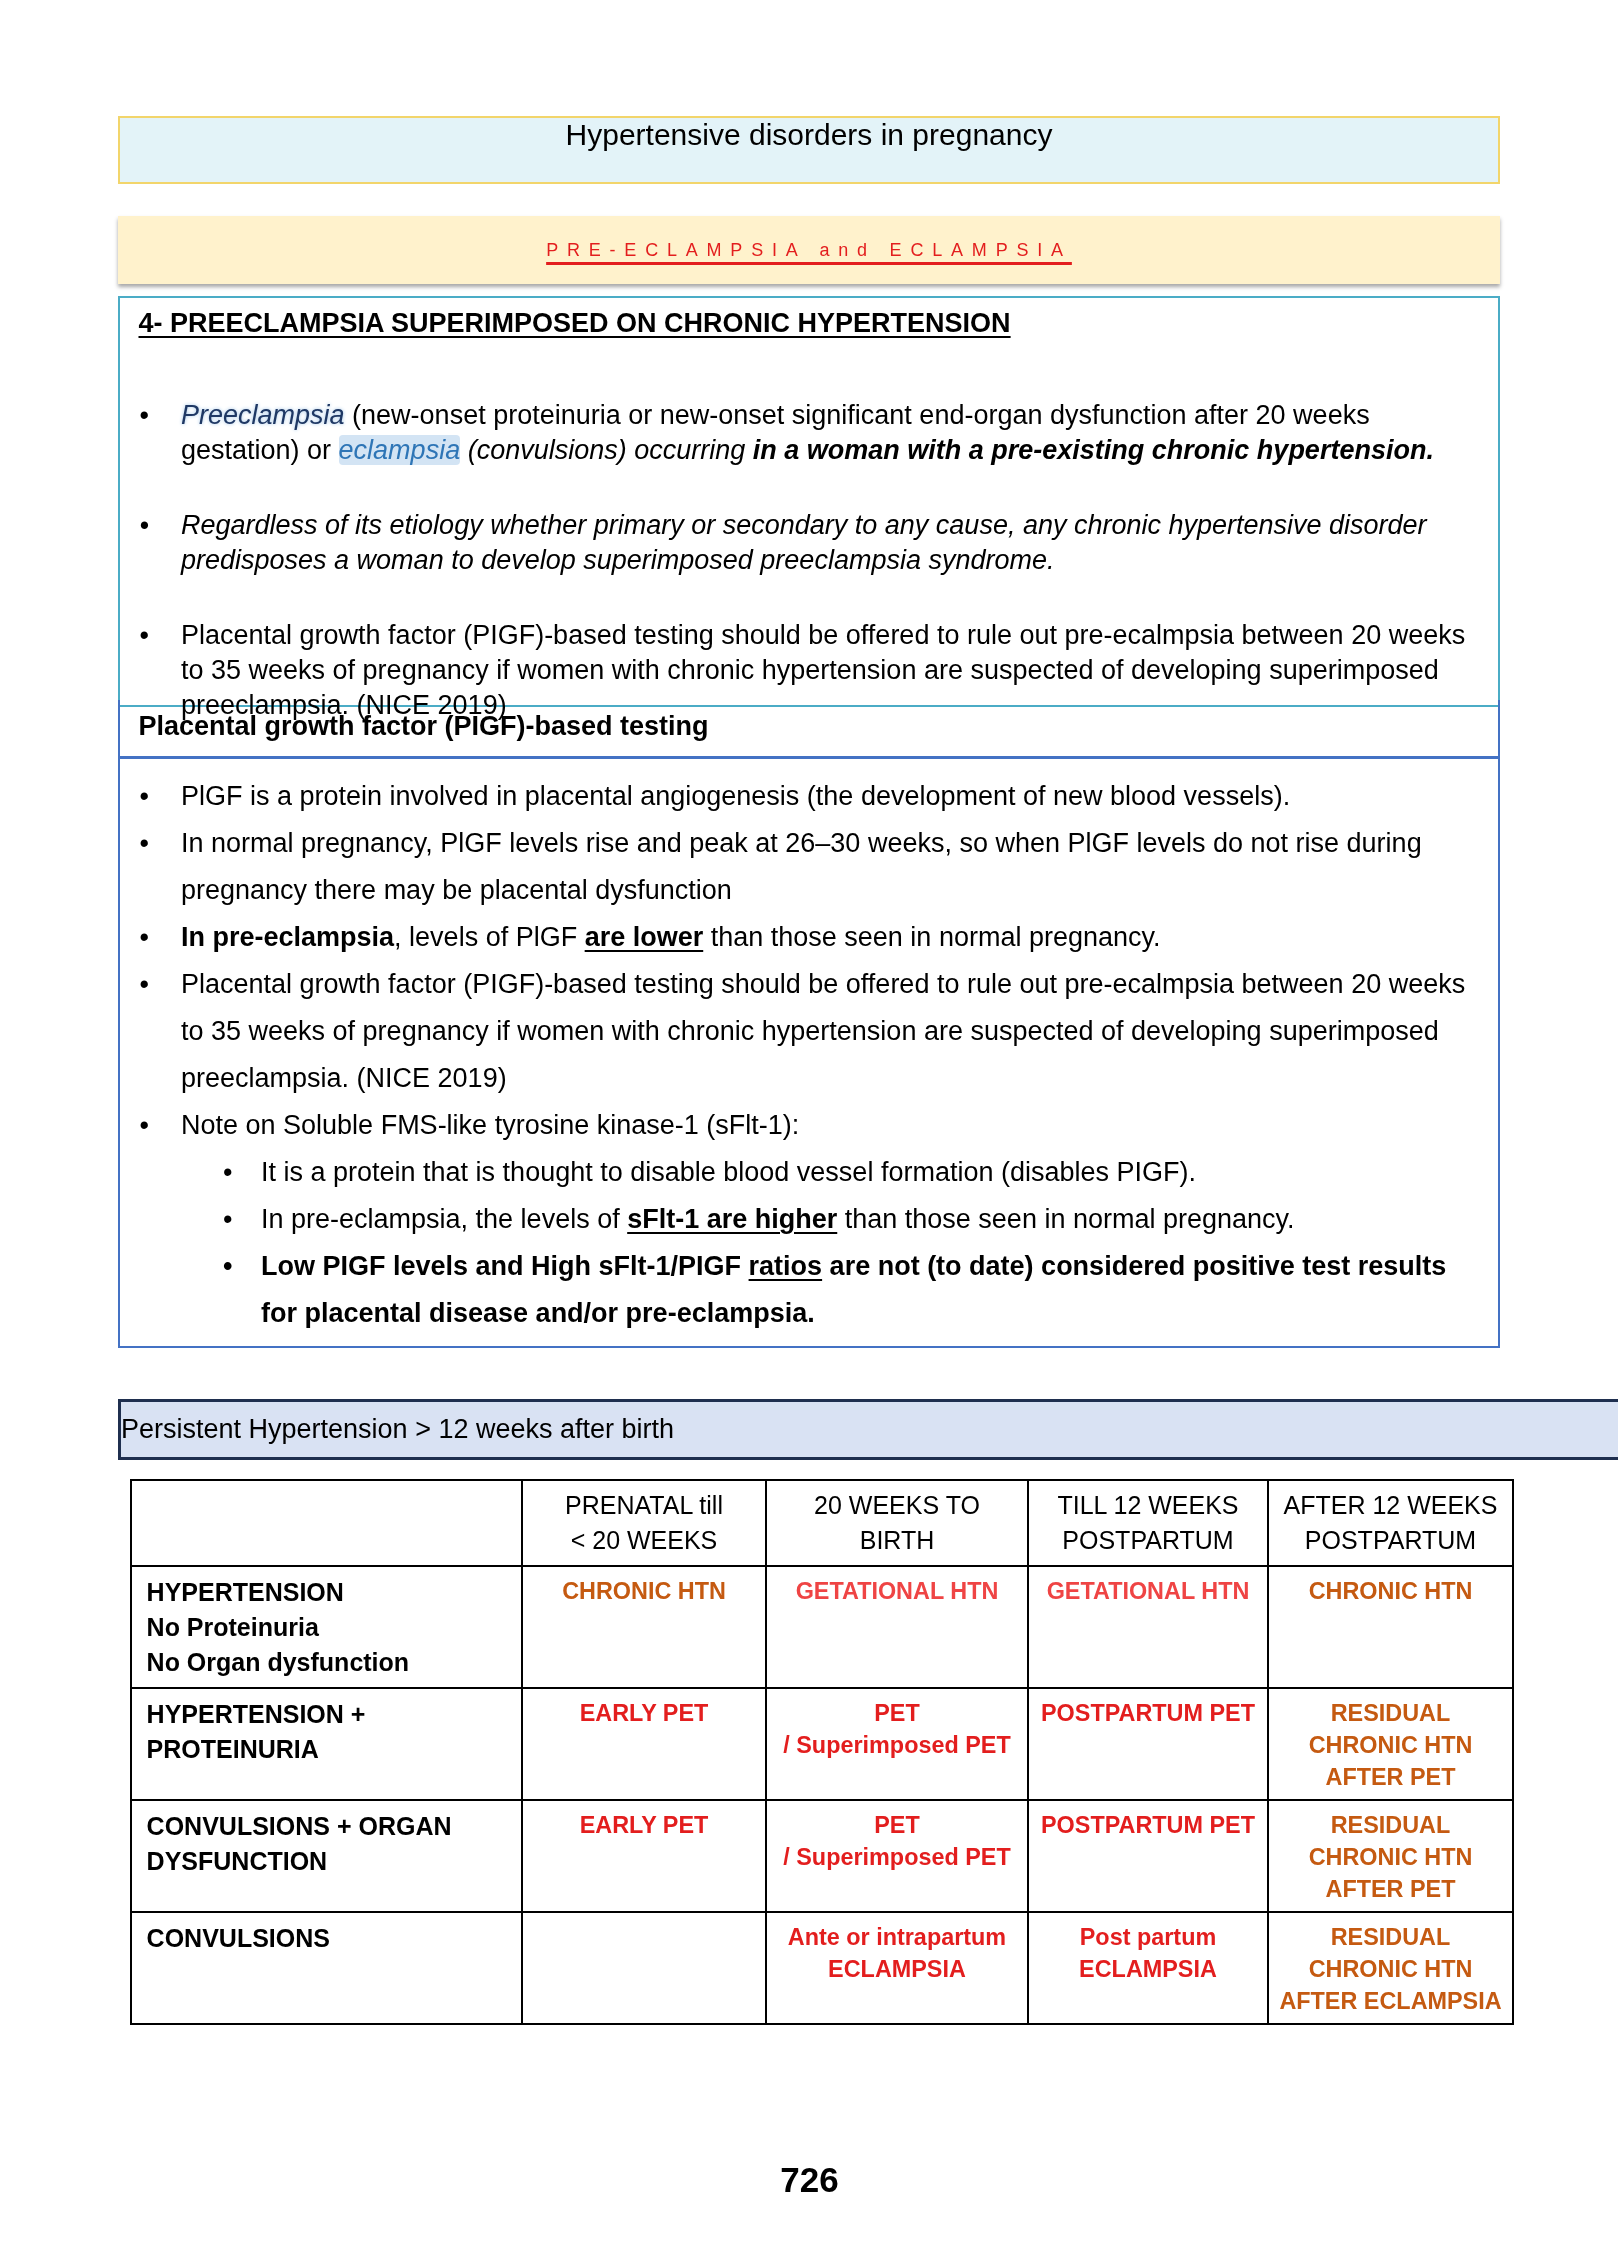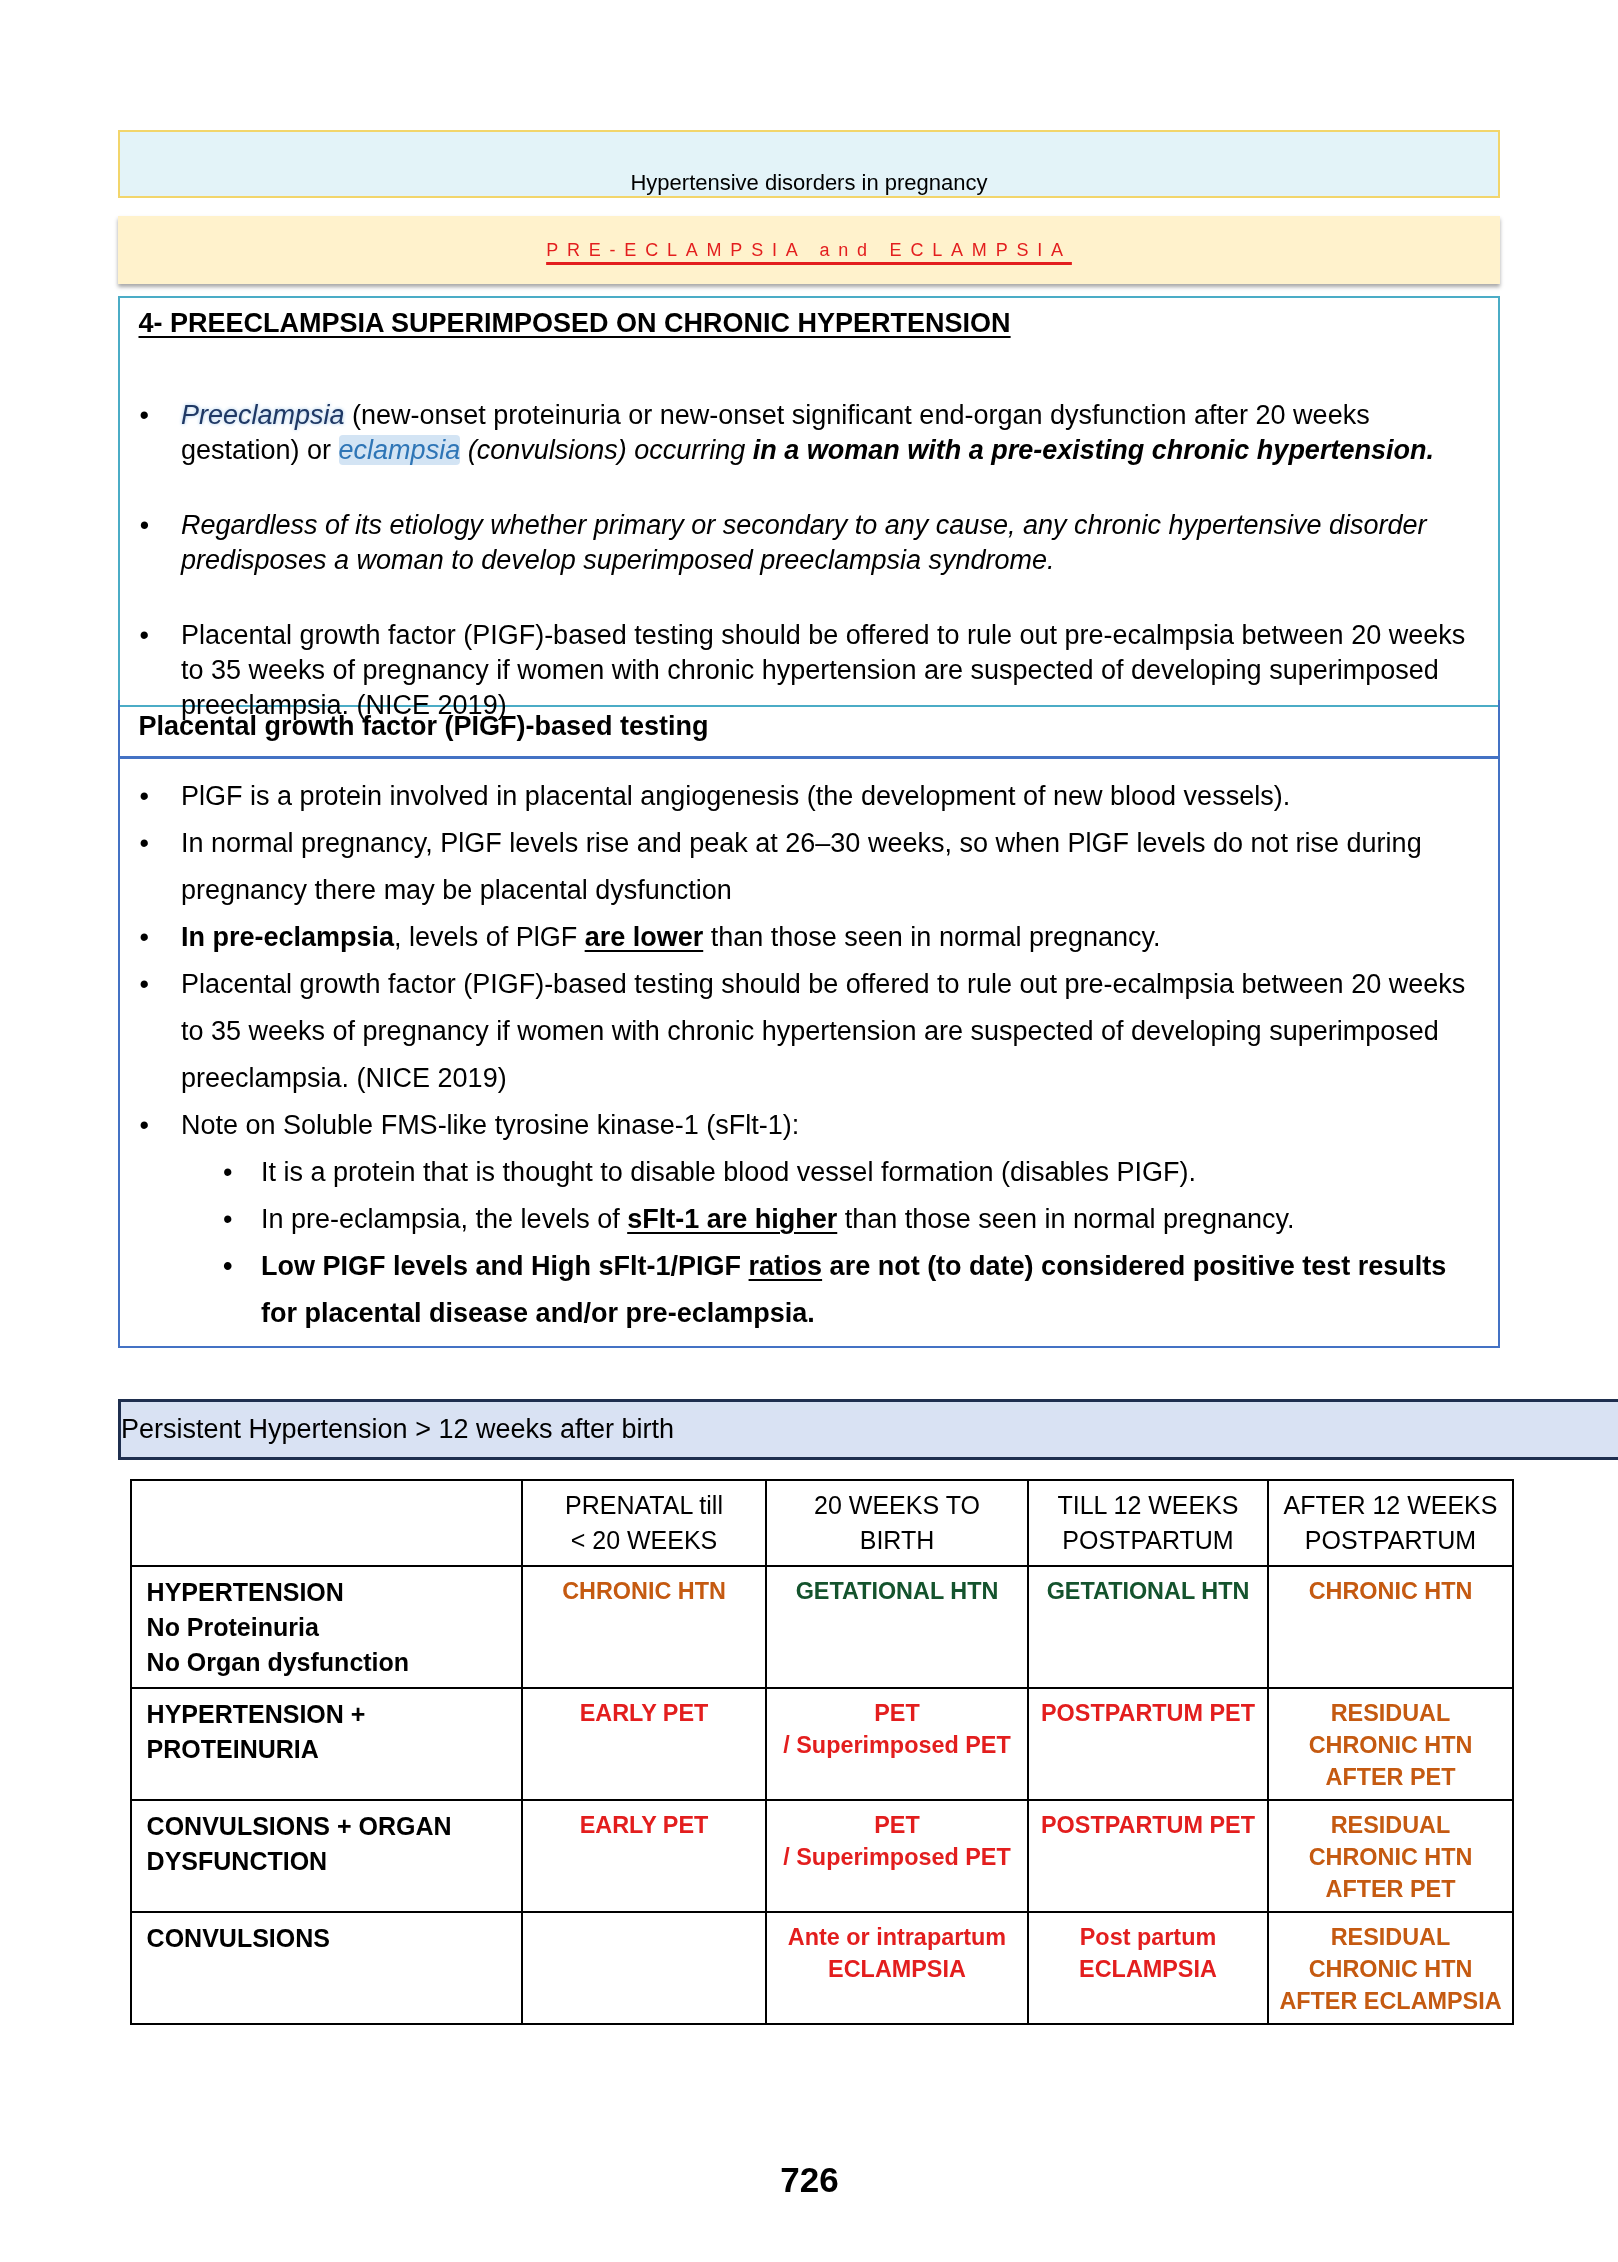--- a/index.html
+++ b/index.html
@@ -1,24 +1,24 @@
 <!DOCTYPE html>
 <html><head>
 <meta charset="utf-8">
 <style>
   html, body { margin:0; padding:0; background:#ffffff; }
   body { width:1619px; height:2263px; position:relative; overflow:hidden;
          font-family:"Liberation Sans", "DejaVu Sans", sans-serif; color:#000; }
   .abs { position:absolute; box-sizing:border-box; }
 
   
-  #title-box { left:118px; top:130px; width:1382px; height:68px;
+  #title-box { left:118px; top:116px; width:1382px; height:68px;
     background:#E3F3F8; border:2px solid #F2D56B;
-    display:flex; align-items:flex-end; justify-content:center;
-    font-size:22px; }
+    display:flex; align-items:flex-start; justify-content:center;
+    font-size:30px; }
 
   
   #banner { left:118px; top:216px; width:1382px; height:68px;
     background:#FFF2CC; box-shadow:0 2.9px 3.9px rgba(0,0,0,0.35);
     display:flex; align-items:center; justify-content:center; }
   #banner span { color:#E31E1E; font-size:18px; letter-spacing:8.8px;
     text-decoration:underline; text-decoration-thickness:2.9px; text-underline-offset:5.9px; }
 
   
   #sec1 { left:118px; top:296px; width:1382px; height:411px;
@@ -58,21 +58,21 @@
     display:flex; align-items:center; font-size:27px; }
 
   
   #grid { left:130px; top:1479px; width:1382px; height:544px;
     border-collapse:collapse; table-layout:fixed; }
   #grid td { border:2.9px solid #000; vertical-align:top; font-size:25px; padding:0; }
   #grid tr.head td { height:84px; text-align:center; vertical-align:middle; line-height:35px; }
   #grid td.rowhead { font-weight:bold; text-align:left; padding:7.8px 0 0 14.6px; line-height:35px;margin-left:47px; }
   #grid td.cell { text-align:center; font-weight:bold; font-size:23.4px; padding-top:7.8px; line-height:32px; }
   .c-orange { color:#C55A11; }
-  .c-blue { color:#14532d; }
+  .c-blue { color:#ef4444; }
   .c-red { color:#E31E1E; }
 
   #page-num { left:0; width:1619px; top:2160px; text-align:center; font-weight:bold; font-size:35px; }
 </style>
 </head>
 <body>
 
 <div id="title-box" class="abs">
   <span>Hypertensive disorders in pregnancy</span>
 </div>

